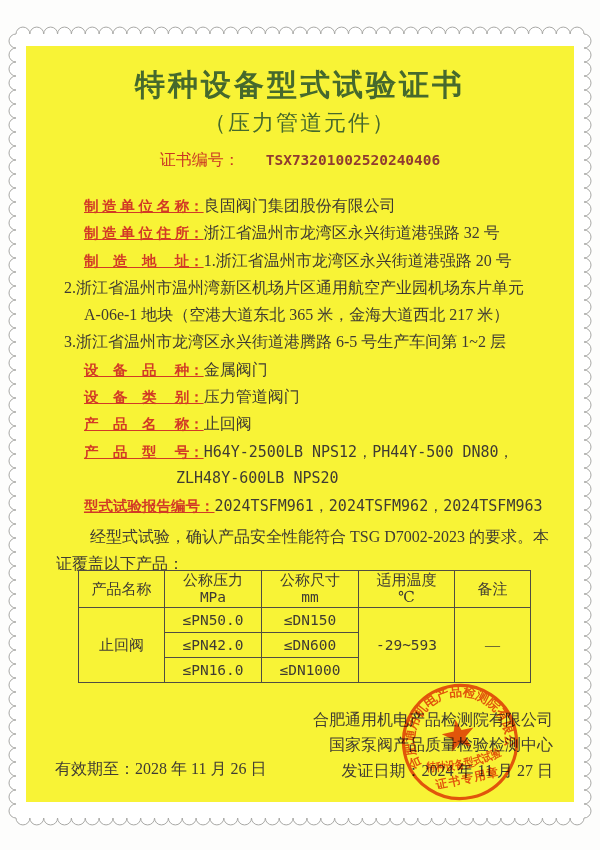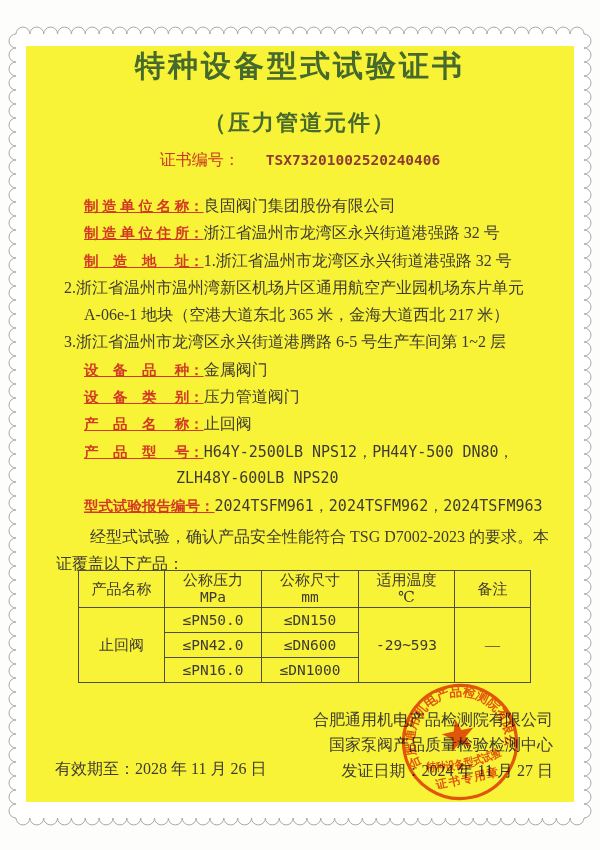--- a/index.html
+++ b/index.html
@@ -1,25 +1,25 @@
 <!DOCTYPE html>
 <html><head>
 <meta charset="utf-8">
 <style>
   html,body{margin:0;padding:0;}
   body{width:600px;height:850px;background:#ffffff;font-family:"Liberation Serif","DejaVu Serif",serif;}
   .page{position:relative;width:600px;height:850px;background:#fdfdfc;overflow:hidden;}
   .stamp-border{position:absolute;left:0;top:0;width:600px;height:850px;}
   .stamp-border path{fill:#ffffff;stroke:#a9a9a6;stroke-width:1;}
   .cert{position:absolute;left:26px;top:46px;width:548px;height:756px;background:#f8f336;}
-  .title{position:absolute;top:0;left:0;width:100%;text-align:center;
+  .title{position:absolute;top:19px;left:0;width:100%;text-align:center;
          font-family:"Liberation Sans","DejaVu Sans",sans-serif;font-weight:700;
          font-size:30px;letter-spacing:3px;color:#46692d;}
   .subtitle{position:absolute;top:62px;left:0;width:100%;text-align:center;
-         font-family:"Liberation Sans","DejaVu Sans",sans-serif;font-weight:700;
+         font-family:"Liberation Sans","DejaVu Sans",sans-serif;font-weight:400;
          font-size:22px;letter-spacing:2px;color:#46692d;}
   .certno{position:absolute;top:104px;left:0;width:100%;text-align:center;font-size:16px;color:#c93524;}
   .certno .num{font-family:"DejaVu Sans Mono","Liberation Mono",monospace;color:#903b31;font-weight:600;margin-left:26px;}
   .fields{position:absolute;top:146px;left:38px;right:22px;font-size:16px;color:#3f3b33;}
   .frow{height:27.3px;line-height:27.3px;white-space:nowrap;}
   .lbl{display:inline-block;min-width:110px;white-space:pre;color:#d23a26;font-weight:700;
        font-size:14.5px;padding-left:20px;vertical-align:baseline;text-decoration:underline;}
   .frow.ind1{padding-left:20px;}
   .frow.indmodel{padding-left:112px;}
   .mono{font-family:"DejaVu Sans Mono","Liberation Mono",monospace;font-size:15px;}
@@ -57,21 +57,21 @@
 
   <div class="cert">
 
     <div class="title">特种设备型式试验证书</div>
     <div class="subtitle">（压力管道元件）</div>
     <div class="certno"><span>证书编号：</span><span class="num">TSX73201002520240406</span></div>
 
     <div class="fields">
       <div class="frow"><span class="lbl">制 造 单 位 名 称：</span><span>良固阀门集团股份有限公司</span></div>
       <div class="frow"><span class="lbl">制 造 单 位 住 所：</span><span>浙江省温州市龙湾区永兴街道港强路 32 号</span></div>
-      <div class="frow"><span class="lbl">制　造　地　 址：</span><span>1.浙江省温州市龙湾区永兴街道港强路 32 号</span></div>
+      <div class="frow"><span class="lbl">制　造　地　 址：</span><span>1.浙江省温州市龙湾区永兴街道港强路 20 号</span></div>
       <div class="frow">2.浙江省温州市温州湾新区机场片区通用航空产业园机场东片单元</div>
       <div class="frow ind1">A-06e-1 地块（空港大道东北 365 米，金海大道西北 217 米）</div>
       <div class="frow">3.浙江省温州市龙湾区永兴街道港腾路 6-5 号生产车间第 1~2 层</div>
       <div class="frow"><span class="lbl">设　备　品　 种：</span><span>金属阀门</span></div>
       <div class="frow"><span class="lbl">设　备　类　 别：</span><span>压力管道阀门</span></div>
       <div class="frow"><span class="lbl">产　品　名　 称：</span><span>止回阀</span></div>
       <div class="frow"><span class="lbl">产　品　型　 号：</span><span class="mono">H64Y-2500LB NPS12，PH44Y-500 DN80，</span></div>
       <div class="frow indmodel mono">ZLH48Y-600LB NPS20</div>
       <div class="frow"><span class="lbl">型式试验报告编号：</span><span class="mono">2024TSFM961，2024TSFM962，2024TSFM963</span></div>
     </div>

